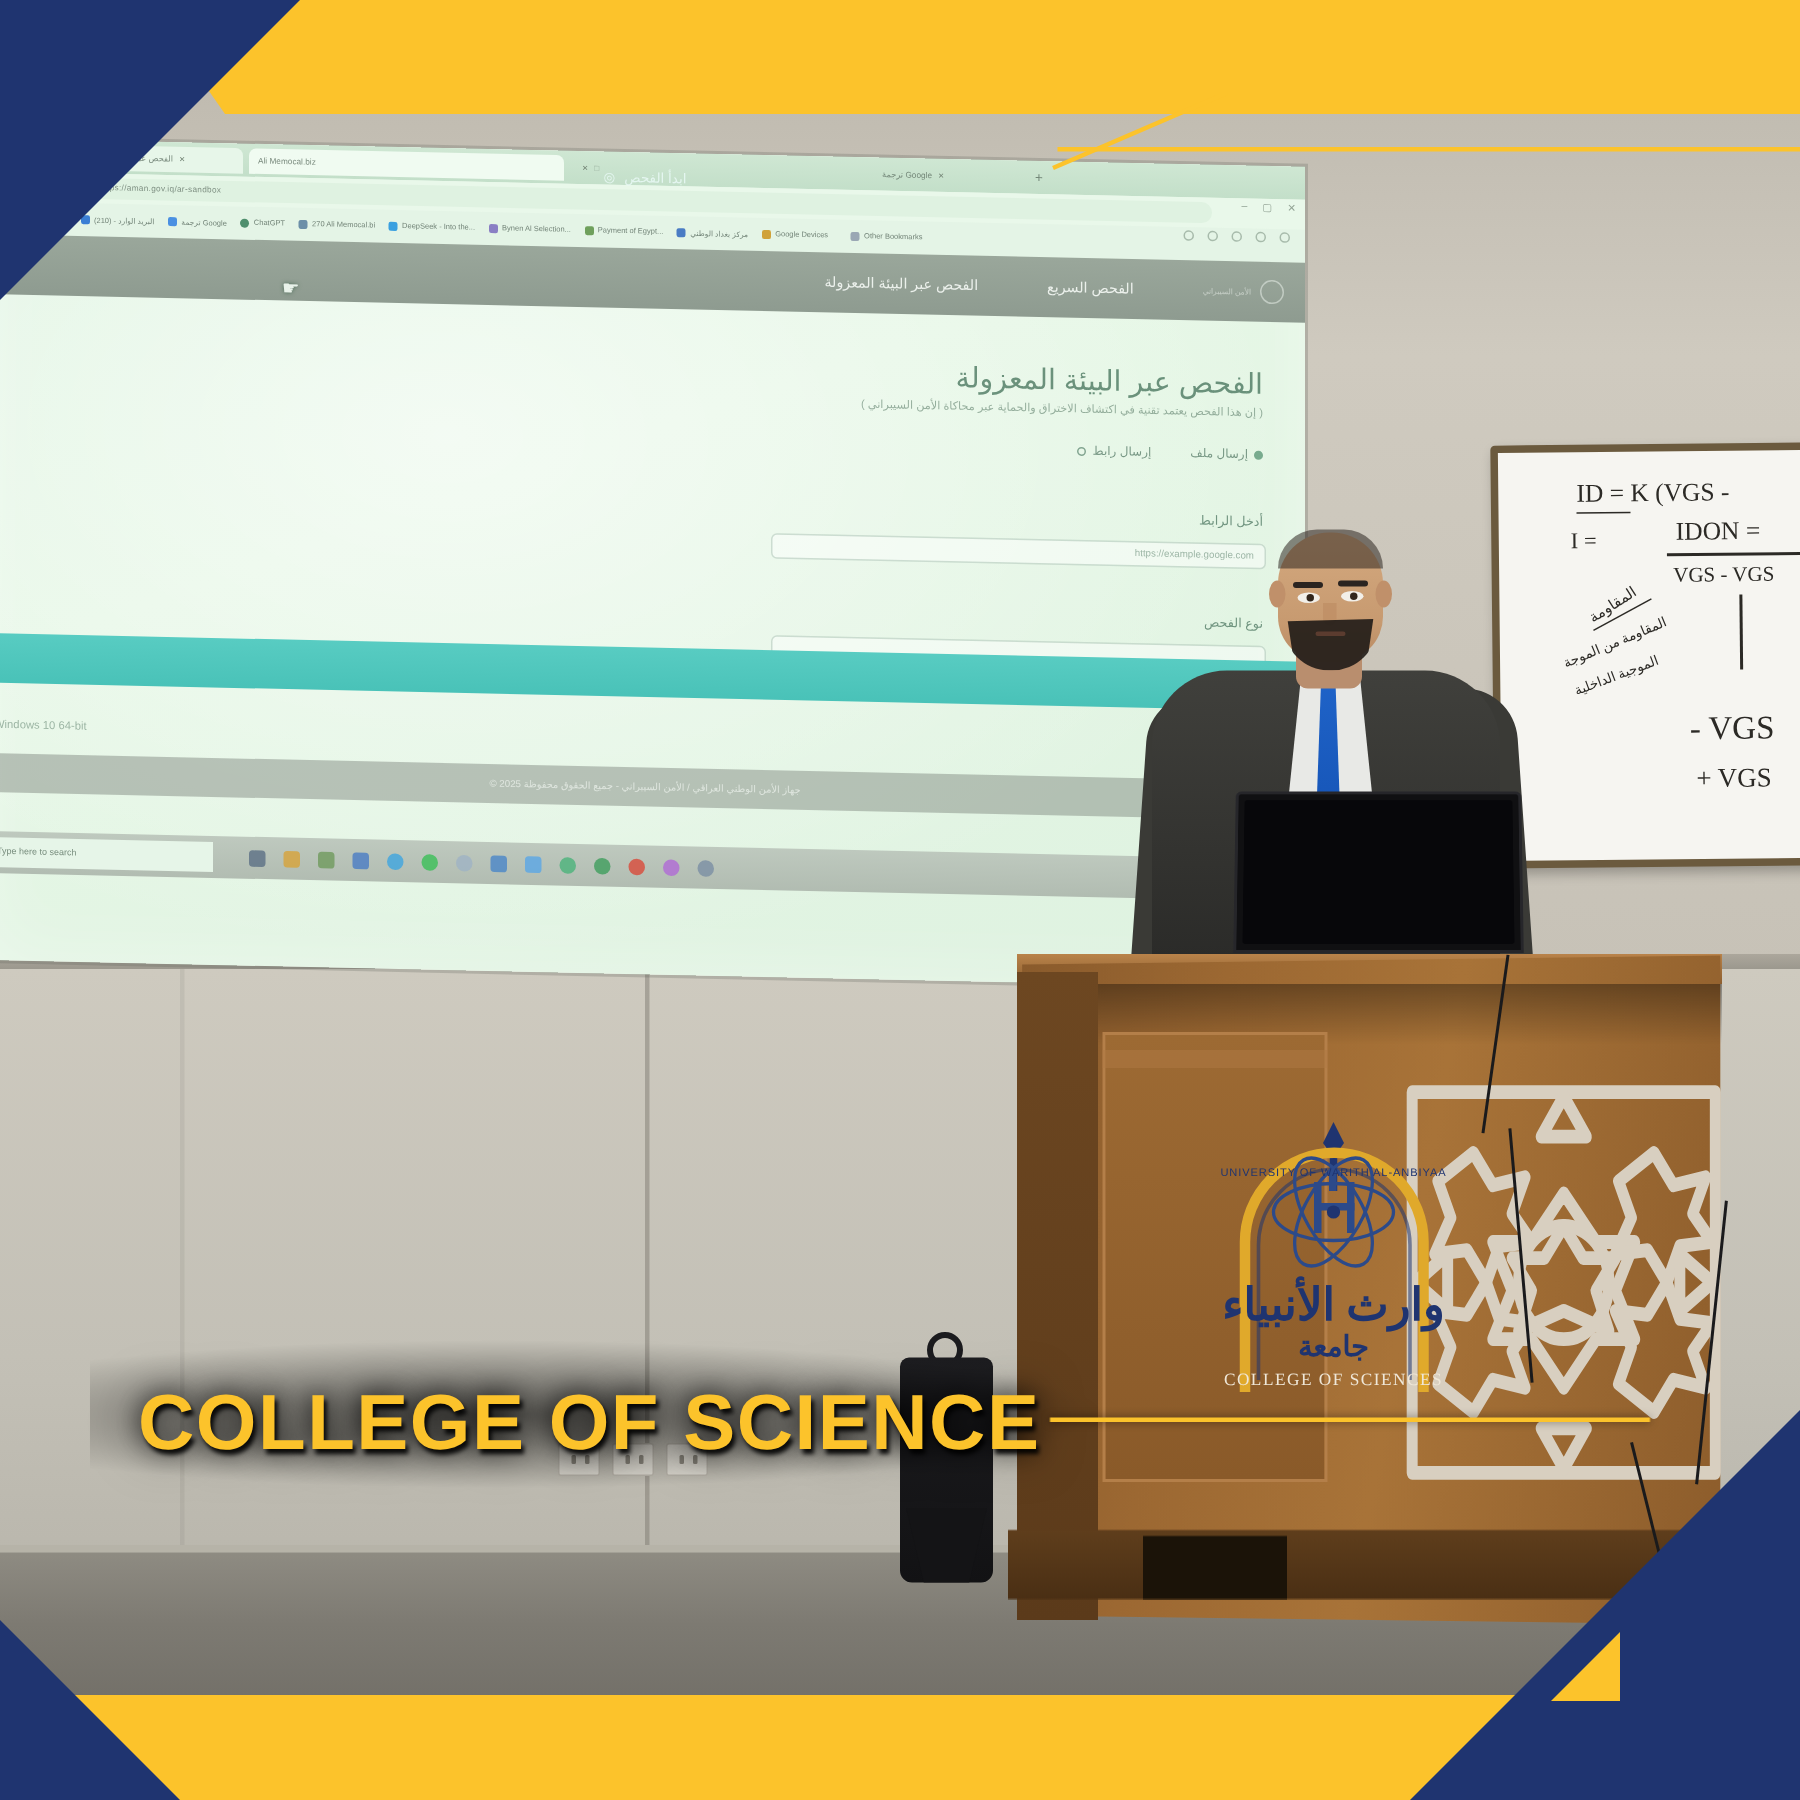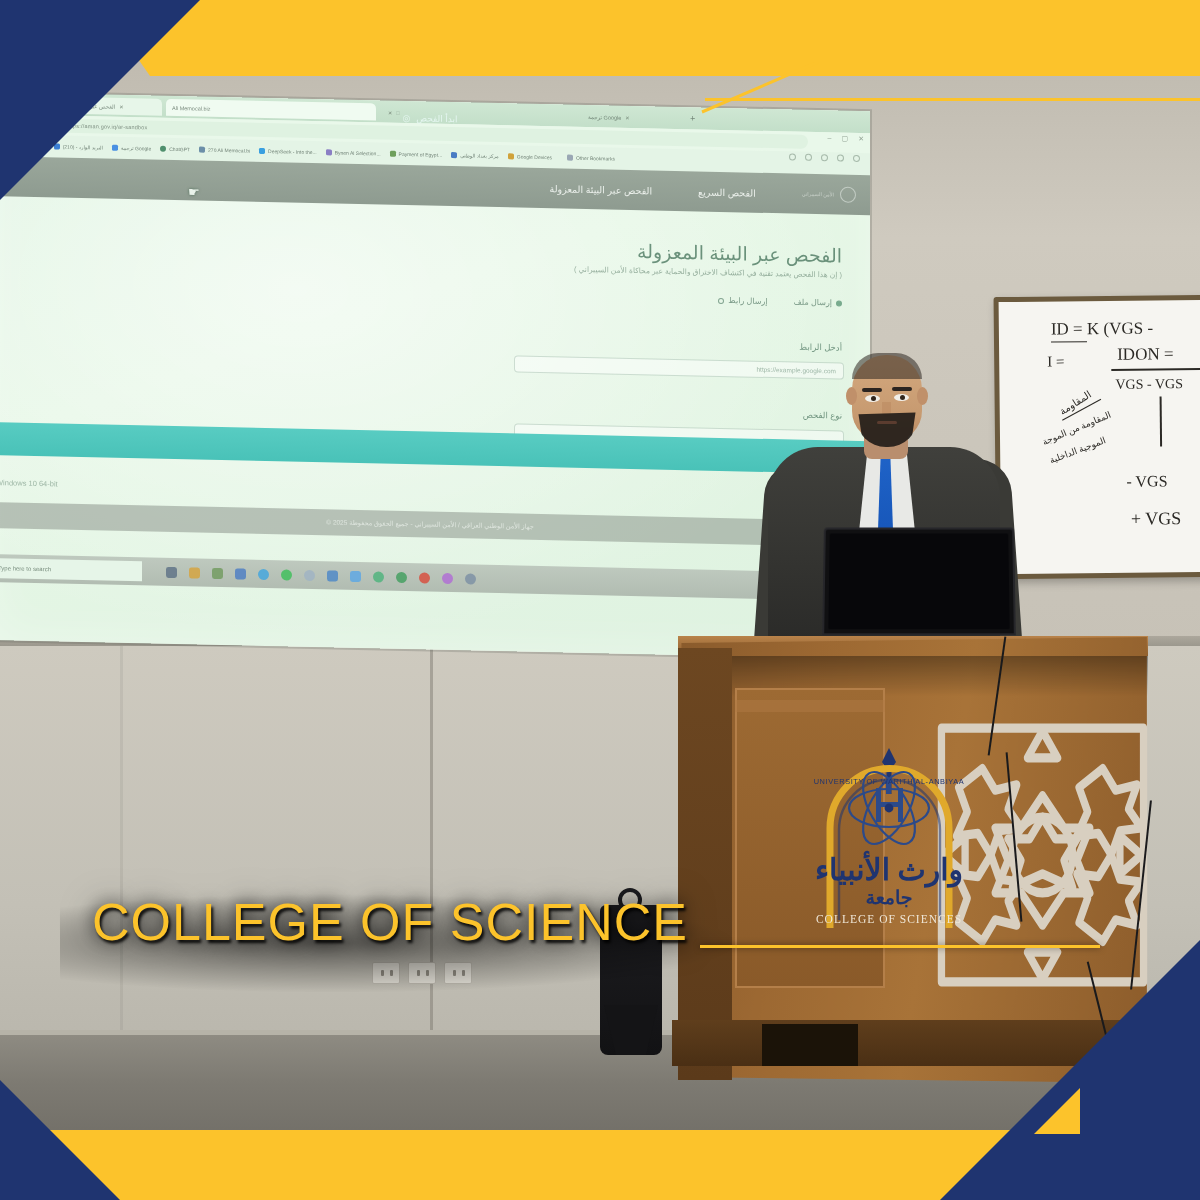--- a/index.html
+++ b/index.html
@@ -243,21 +243,21 @@
   .band-bottom { position:absolute; left:0; bottom:0; width:1200px; height:70px;
                  background:#fcc32b; }
   .tri-br { position:absolute; right:0; bottom:0; width:260px; height:260px;
             background:#1f3470; clip-path:polygon(260px 0,260px 260px,0 260px); }
   .tri-br-y { position:absolute; right:120px; bottom:66px; width:46px; height:46px;
               background:#fcc32b; clip-path:polygon(0 46px,46px 46px,46px 0); }
   .tri-bl-navy { position:absolute; left:0; bottom:0; width:120px; height:120px;
                  background:#1f3470; clip-path:polygon(0 0,0 120px,120px 120px); }
 
   
-  .title { position:absolute; left:92px; top:892px; font-size:52px; font-weight:normal;
+  .title { position:absolute; left:92px; top:919px; font-size:52px; font-weight:bold;
            color:#fcc32b; letter-spacing:1px;
            text-shadow:0 0 16px rgba(0,0,0,.85), 0 0 32px rgba(0,0,0,.6),
                        2px 3px 3px rgba(0,0,0,.9); }
   .title-rule { position:absolute; left:700px; top:945px; width:400px; height:3px;
                 background:#fcc32b; box-shadow:0 0 6px rgba(0,0,0,.5); }
   .title-glow { position:absolute; left:60px; top:893px; width:680px; height:100px;
                 background:radial-gradient(ellipse at 40% 50%,rgba(0,0,0,.55),rgba(0,0,0,0) 70%); }
 
   
   .logo { position:absolute; left:812px; top:732px; width:155px; height:198px; }
@@ -457,21 +457,21 @@
     <div class="screen-edge"></div>
 
     <div class="wb">
       <span class="wb-ink" style="left:52px;top:18px;font-size:17px;">ID = K (VGS -</span>
       <span class="wb-ink" style="left:48px;top:52px;font-size:15px;">I =</span>
       <span class="wb-ink" style="left:118px;top:44px;font-size:17px;">IDON =</span>
       <span class="wb-ink" style="left:116px;top:76px;font-size:14px;">VGS - VGS</span>
       <span class="wb-ink" style="left:58px;top:96px;font-size:10px;transform:rotate(-32deg);">المقاومة</span>
       <span class="wb-ink" style="left:40px;top:122px;font-size:9px;transform:rotate(-22deg);">المقاومة من الموجة</span>
       <span class="wb-ink" style="left:48px;top:144px;font-size:9px;transform:rotate(-20deg);">الموجية الداخلية</span>
-      <span class="wb-ink" style="left:126px;top:172px;font-size:16px;">- VGS</span>
+      <span class="wb-ink" style="left:126px;top:172px;font-size:22px;">- VGS</span>
       <span class="wb-ink" style="left:130px;top:208px;font-size:18px;">+ VGS</span>
       <span style="position:absolute;left:112px;top:68px;width:96px;height:1.6px;background:#2c2a26;"></span>
       <span style="position:absolute;left:52px;top:40px;width:36px;height:1.4px;background:#2c2a26;"></span>
       <span style="position:absolute;left:60px;top:108px;width:44px;height:1.4px;background:#2c2a26;transform:rotate(-28deg);"></span>
       <span style="position:absolute;left:160px;top:96px;width:1.6px;height:50px;background:#2c2a26;"></span>
     </div>
 
     <div class="person">
       <div class="shoulderL"></div>
       <div class="shoulderR"></div>

